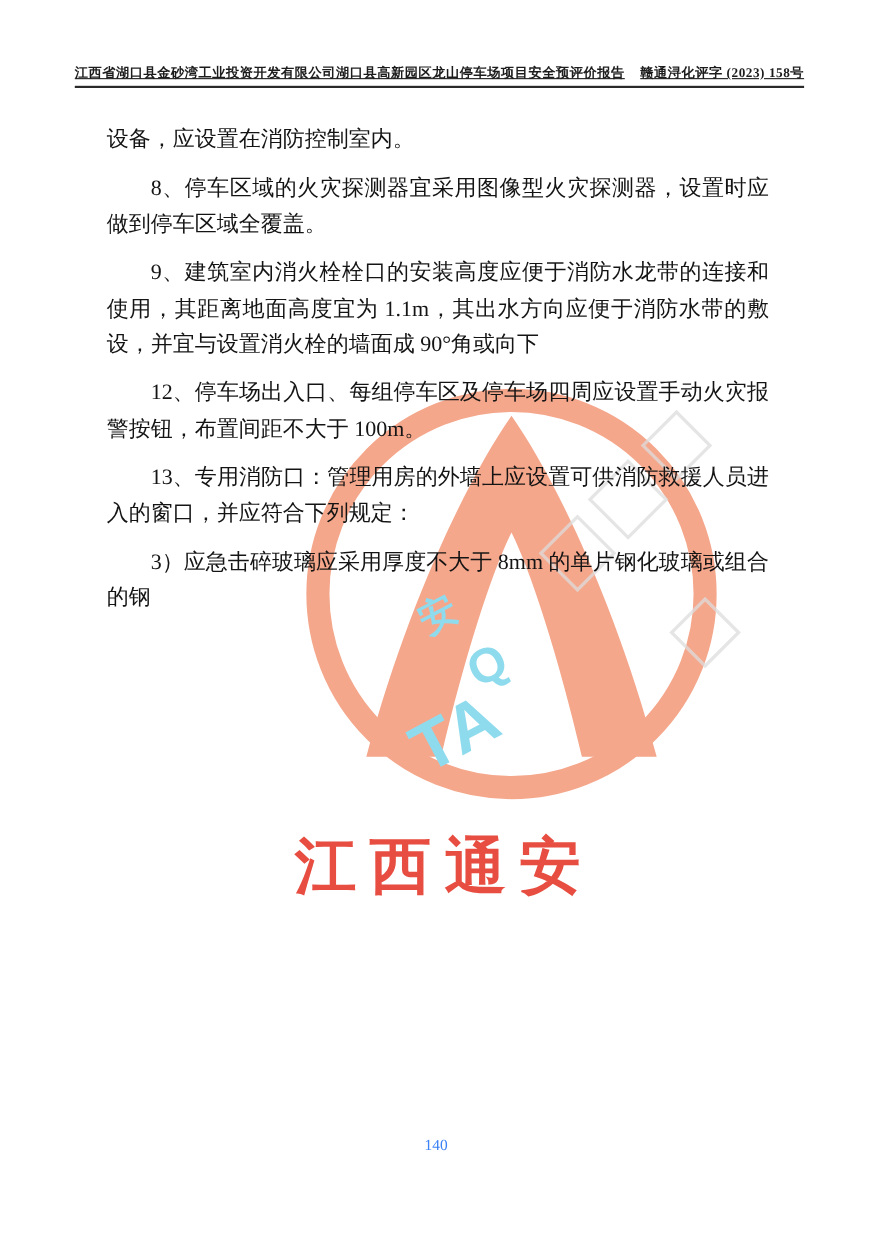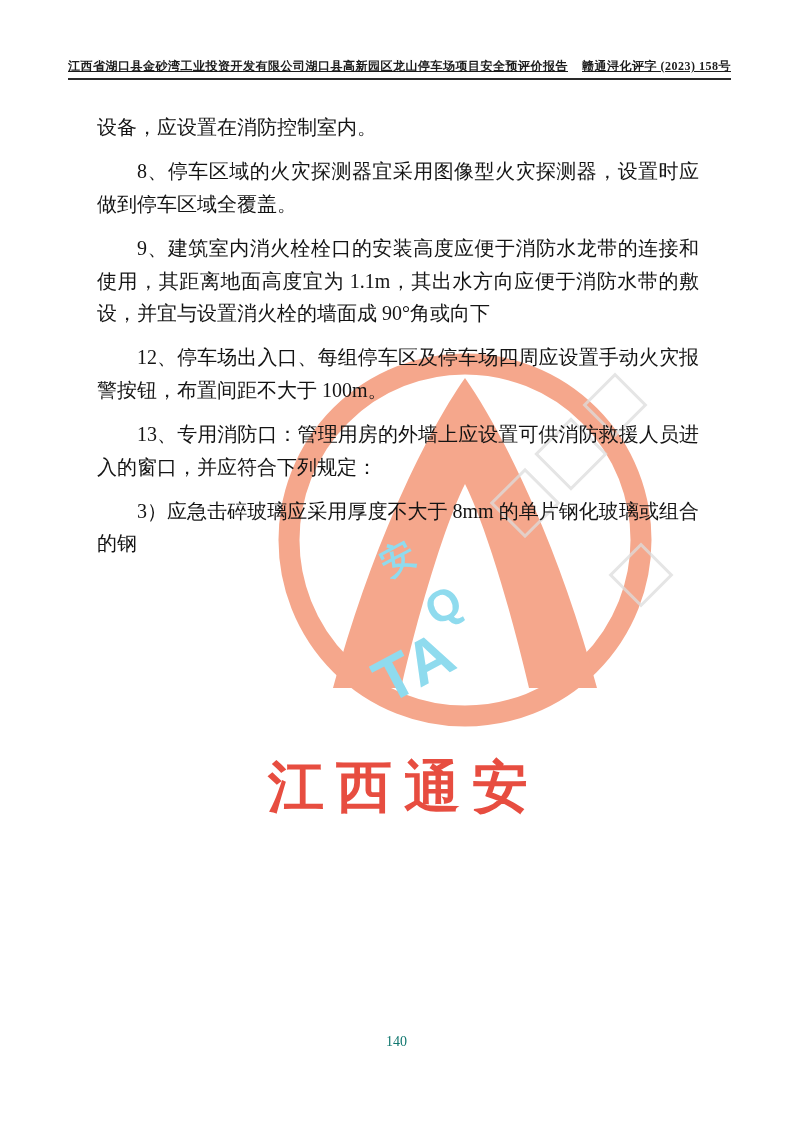--- a/index.html
+++ b/index.html
@@ -50,21 +50,21 @@
     position:absolute;left:85px;width:626px;top:99px;z-index:1;
     font-size:20px;line-height:32.4px;color:#141414;
     text-align:justify;word-break:break-all;
   }
   .content p{margin:12px;}
   .content p.ind{text-indent:2em;}
 
   
   .footer{
     position:absolute;left:0;right:0;top:1034px;z-index:1;
-    text-align:center;font-size:14px;color:#0f766e;
+    text-align:center;font-size:14px;color:#3b82f6;
   }
 </style>
 </head>
 <body>
 
 <div class="page">
 
   <div class="wm-layer">
 
     <svg class="wm-logo" width="380" height="380" viewBox="0 0 380 380">

